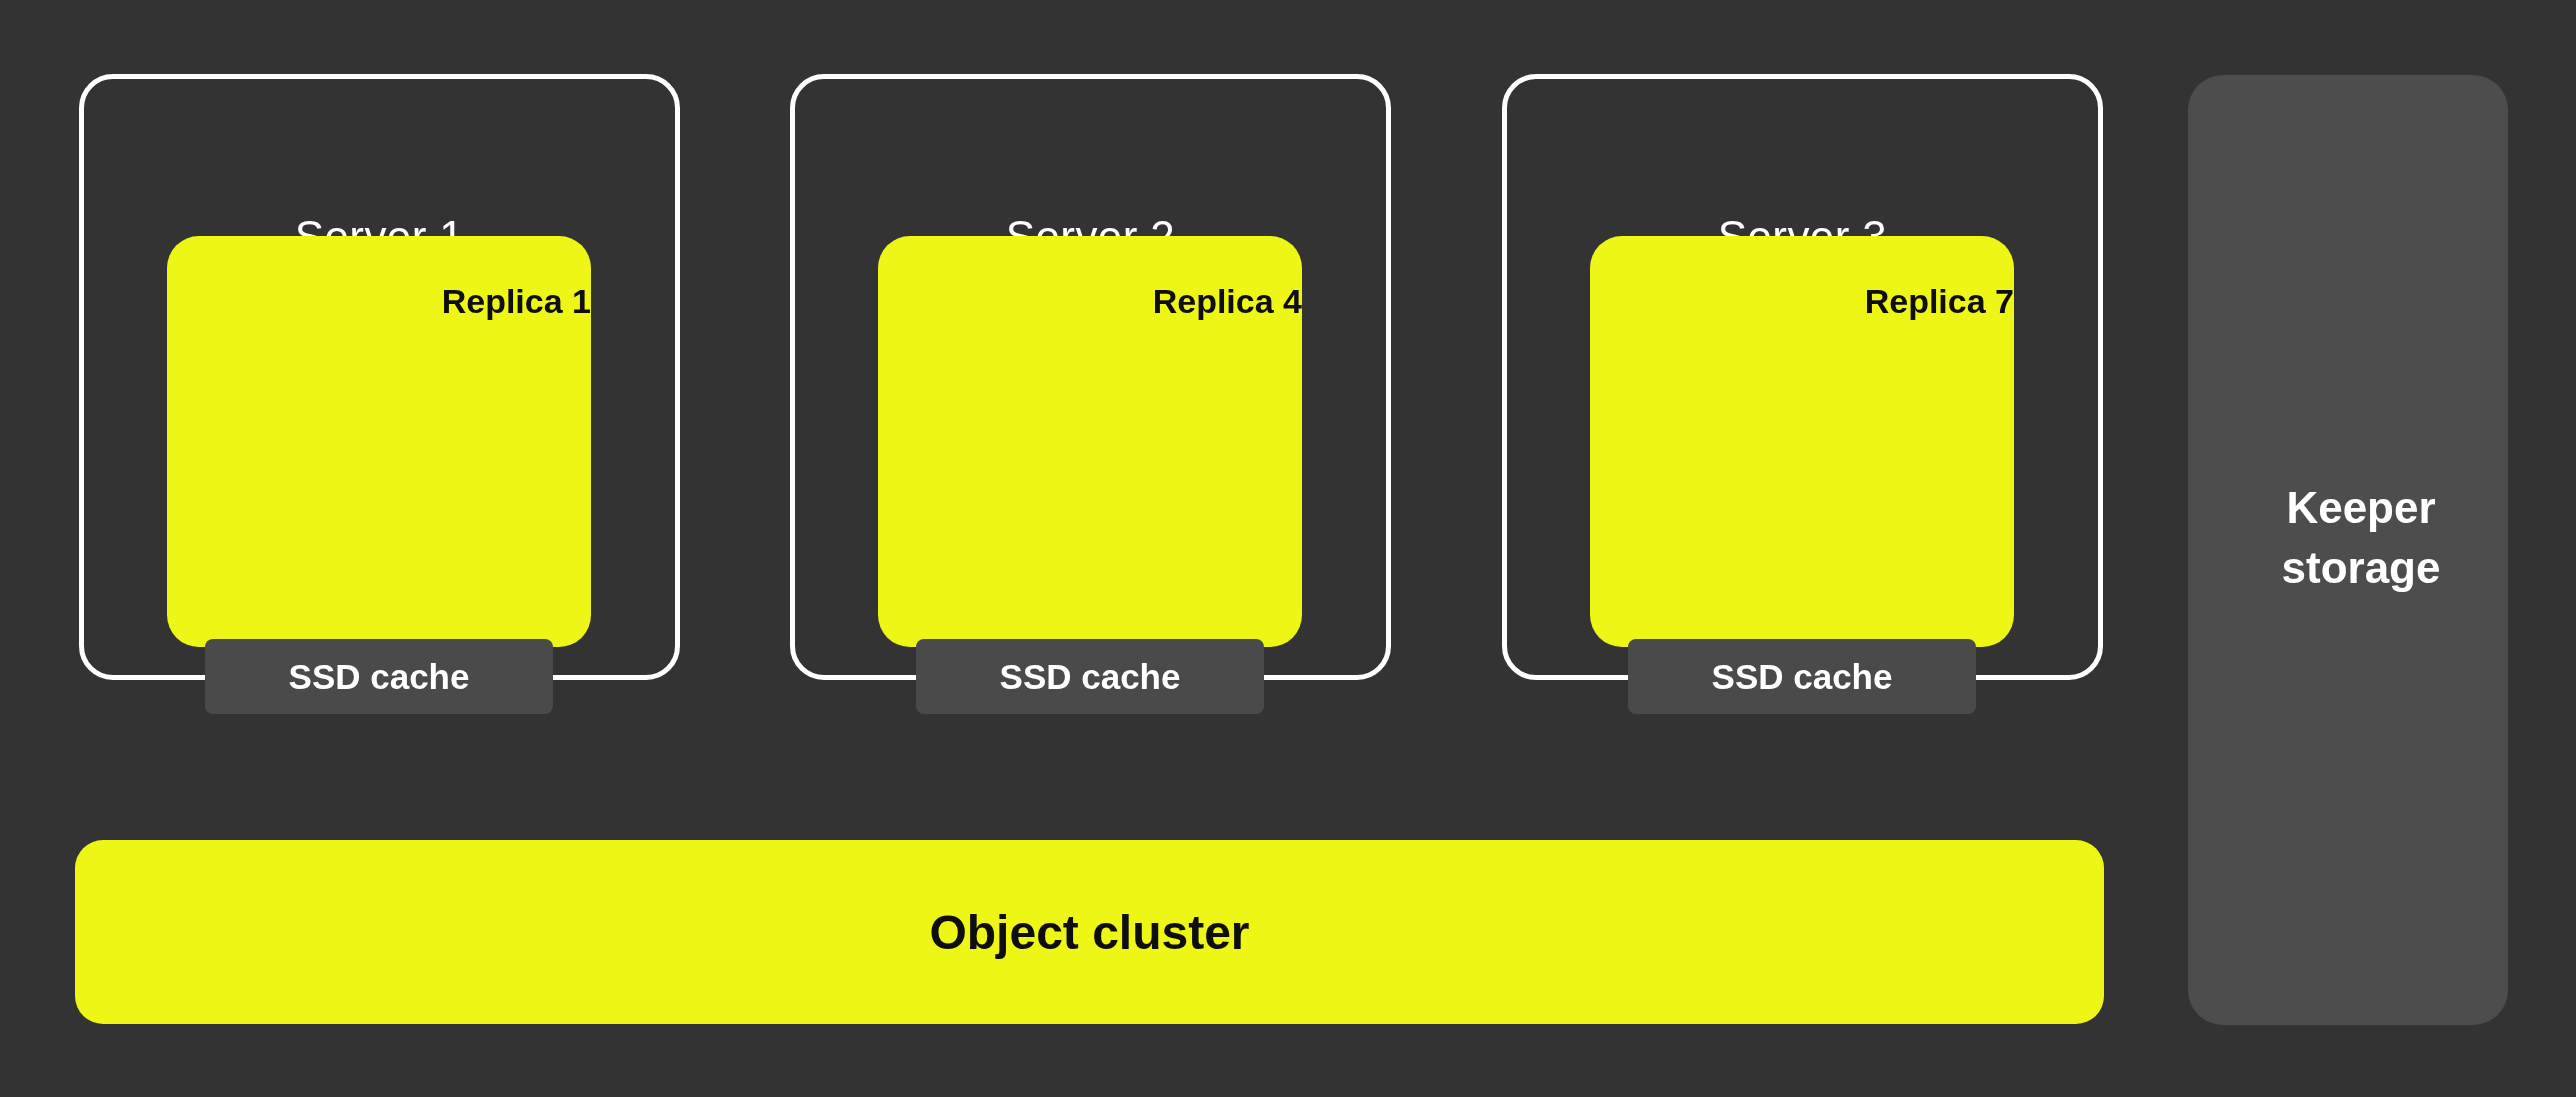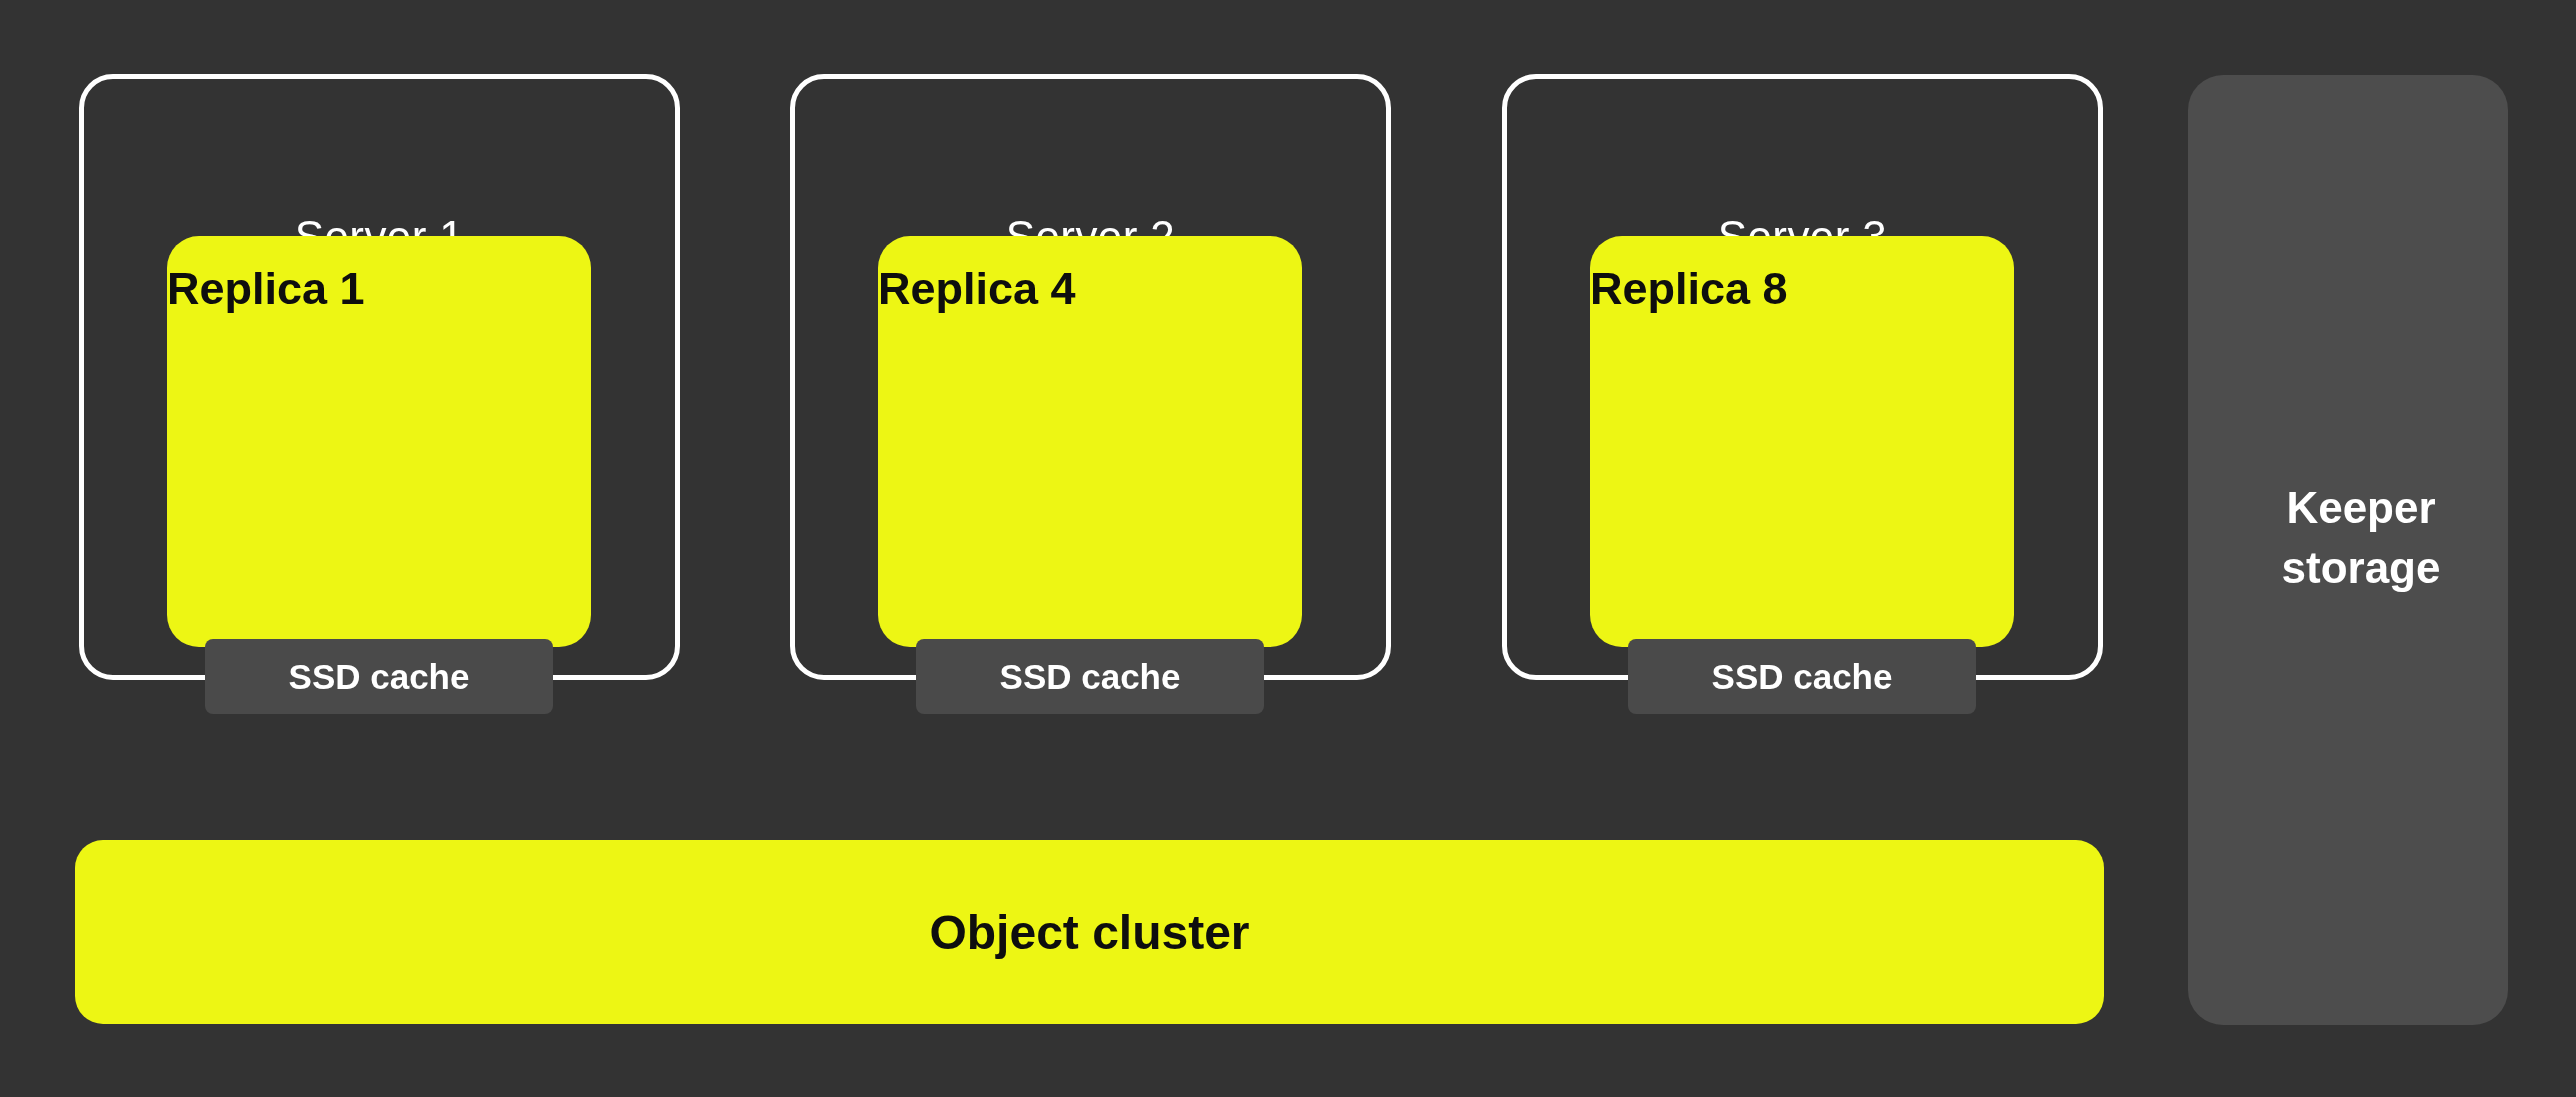--- a/index.html
+++ b/index.html
@@ -46,23 +46,23 @@
   }
   
   .replica{
     position:absolute;
     top:157px;left:83px;
     width:424px;height:411px;
     background:var(--accent-yellow);
     border-radius:32px;
   }
   .replica-label{
-    padding-top:27px;
-    text-align:left;
-    font-size:45px;
+    padding-top:46px;
+    text-align:right;
+    font-size:34px;
     font-weight:700;
     color:var(--text-black);
   }
   
   .cache-badge{
     position:absolute;
     top:560px;left:121px;
     width:348px;height:75px;
     background:var(--badge-gray);
     border-radius:8px;
@@ -128,21 +128,21 @@
       <div class="replica-label">Replica 4</div>
     </div>
     <div class="cache-badge">
       <span>SSD cache</span>
     </div>
   </section>
 
   <section class="server">
     <div class="server-title">Server 3</div>
     <div class="replica">
-      <div class="replica-label">Replica 8</div>
+      <div class="replica-label">Replica 7</div>
     </div>
     <div class="cache-badge">
       <span>SSD cache</span>
     </div>
   </section>
 
   <div class="object-storage">
     <span>Object cluster</span>
   </div>
 

